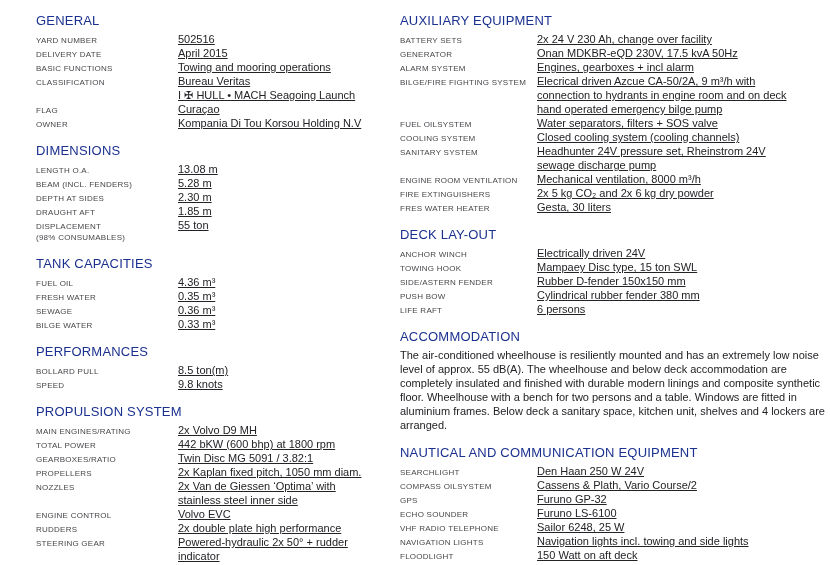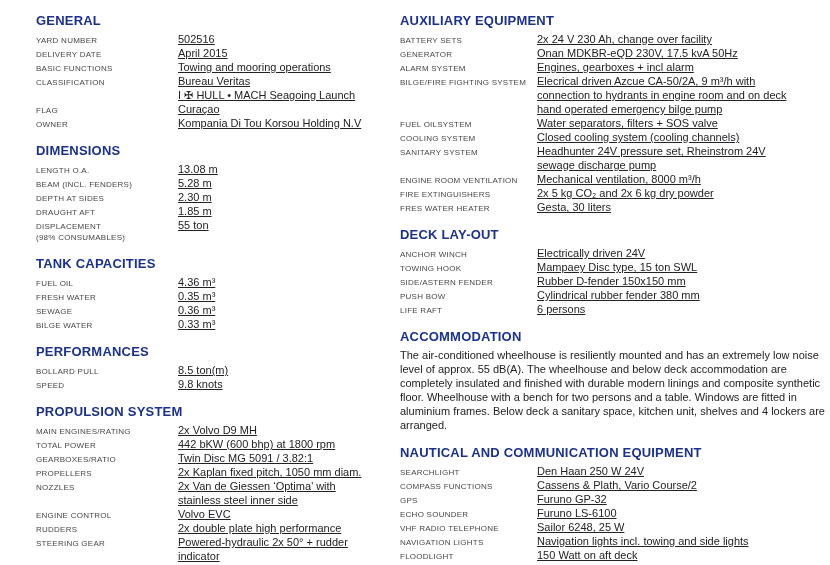--- a/index.html
+++ b/index.html
@@ -6,21 +6,21 @@
   body{
     width:830px;height:565px;overflow:hidden;
     font-family:"Liberation Sans","DejaVu Sans",sans-serif;
     color:#232327;
   }
   .page{display:flex;box-sizing:border-box;padding:13px 0 0 36px;}
   .col{width:364px;flex:none;}
   .col-right{width:428px;}
   .section{margin-bottom:13px;}
   .section-title{
-    font-size:13px;font-weight:bold;color:#1b318f;
+    font-size:13px;font-weight:normal;color:#1b318f;
     letter-spacing:.2px;margin-bottom:4px;line-height:15px;
   }
   .row{display:flex;}
   .lbl{
     width:142px;flex:none;font-size:8px;color:#47474c;
     letter-spacing:.25px;padding-top:3px;line-height:11px;
   }
   .col-right .lbl{width:137px;}
   .val{flex:1;font-size:11px;color:#232327;line-height:14px;text-decoration:underline;}
   .val div{min-height:14px;white-space:nowrap;}
@@ -390,21 +390,21 @@
         <div class="row">
           <div class="lbl">
             <div>SEARCHLIGHT</div>
           </div>
           <div class="val">
             <div>Den Haan 250 W 24V</div>
           </div>
         </div>
         <div class="row">
           <div class="lbl">
-            <div>COMPASS FUNCTIONS</div>
+            <div>COMPASS OILSYSTEM</div>
           </div>
           <div class="val">
             <div>Cassens &amp; Plath, Vario Course/2</div>
           </div>
         </div>
         <div class="row">
           <div class="lbl">
             <div>GPS</div>
           </div>
           <div class="val">

